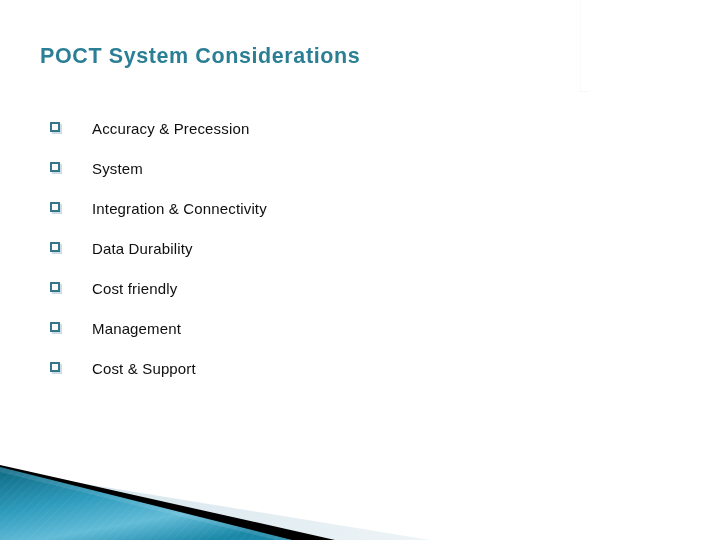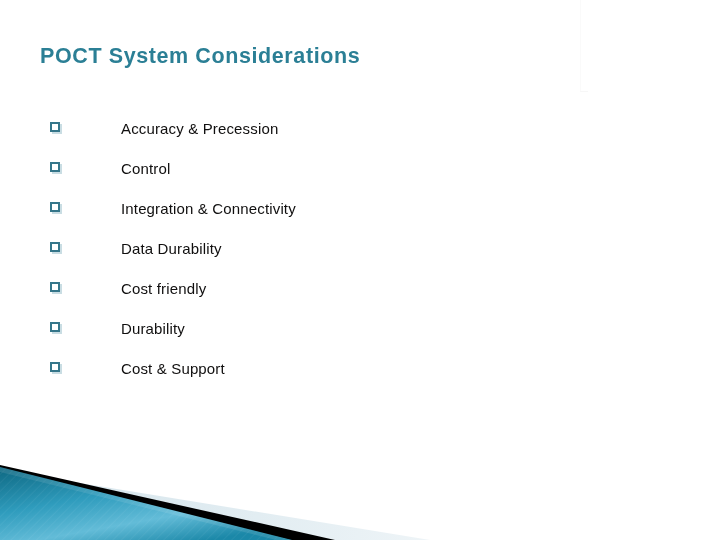--- a/index.html
+++ b/index.html
@@ -86,21 +86,20 @@
     width: 10px;
     height: 10px;
     background: #c9dde3;
     box-sizing: border-box;
   }
   .bullet-text {
     font-size: 15px;
     color: #100f0f;
     letter-spacing: 0.15px;
     white-space: nowrap;
-    margin-left: 29px;
   }
 
   
   #footer-art {
     position: absolute;
     left: 0;
     top: 440px;
     width: 720px;
     height: 100px;
     pointer-events: none;
@@ -166,21 +165,21 @@
           <span class="sq"></span>
       </span>
       <span class="bullet-text">Accuracy &amp; Precession</span>
     </div>
 
     <div class="bullet-row">
       <span class="bullet-mark">
         <span class="sq-shadow"></span>
           <span class="sq"></span>
       </span>
-      <span class="bullet-text">Control</span>
+      <span class="bullet-text">System</span>
     </div>
 
 
     <div class="bullet-row">
       <span class="bullet-mark">
         <span class="sq-shadow"></span>
           <span class="sq"></span>
       </span>
       <span class="bullet-text">Integration &amp; Connectivity</span>
     </div>
@@ -199,21 +198,21 @@
           <span class="sq"></span>
       </span>
       <span class="bullet-text">Cost friendly</span>
     </div>
 
     <div class="bullet-row">
       <span class="bullet-mark">
         <span class="sq-shadow"></span>
           <span class="sq"></span>
       </span>
-      <span class="bullet-text">Durability</span>
+      <span class="bullet-text">Management</span>
     </div>
 
     <div class="bullet-row">
       <span class="bullet-mark">
         <span class="sq-shadow"></span>
           <span class="sq"></span>
       </span>
       <span class="bullet-text">Cost &amp; Support</span>
     </div>
 

